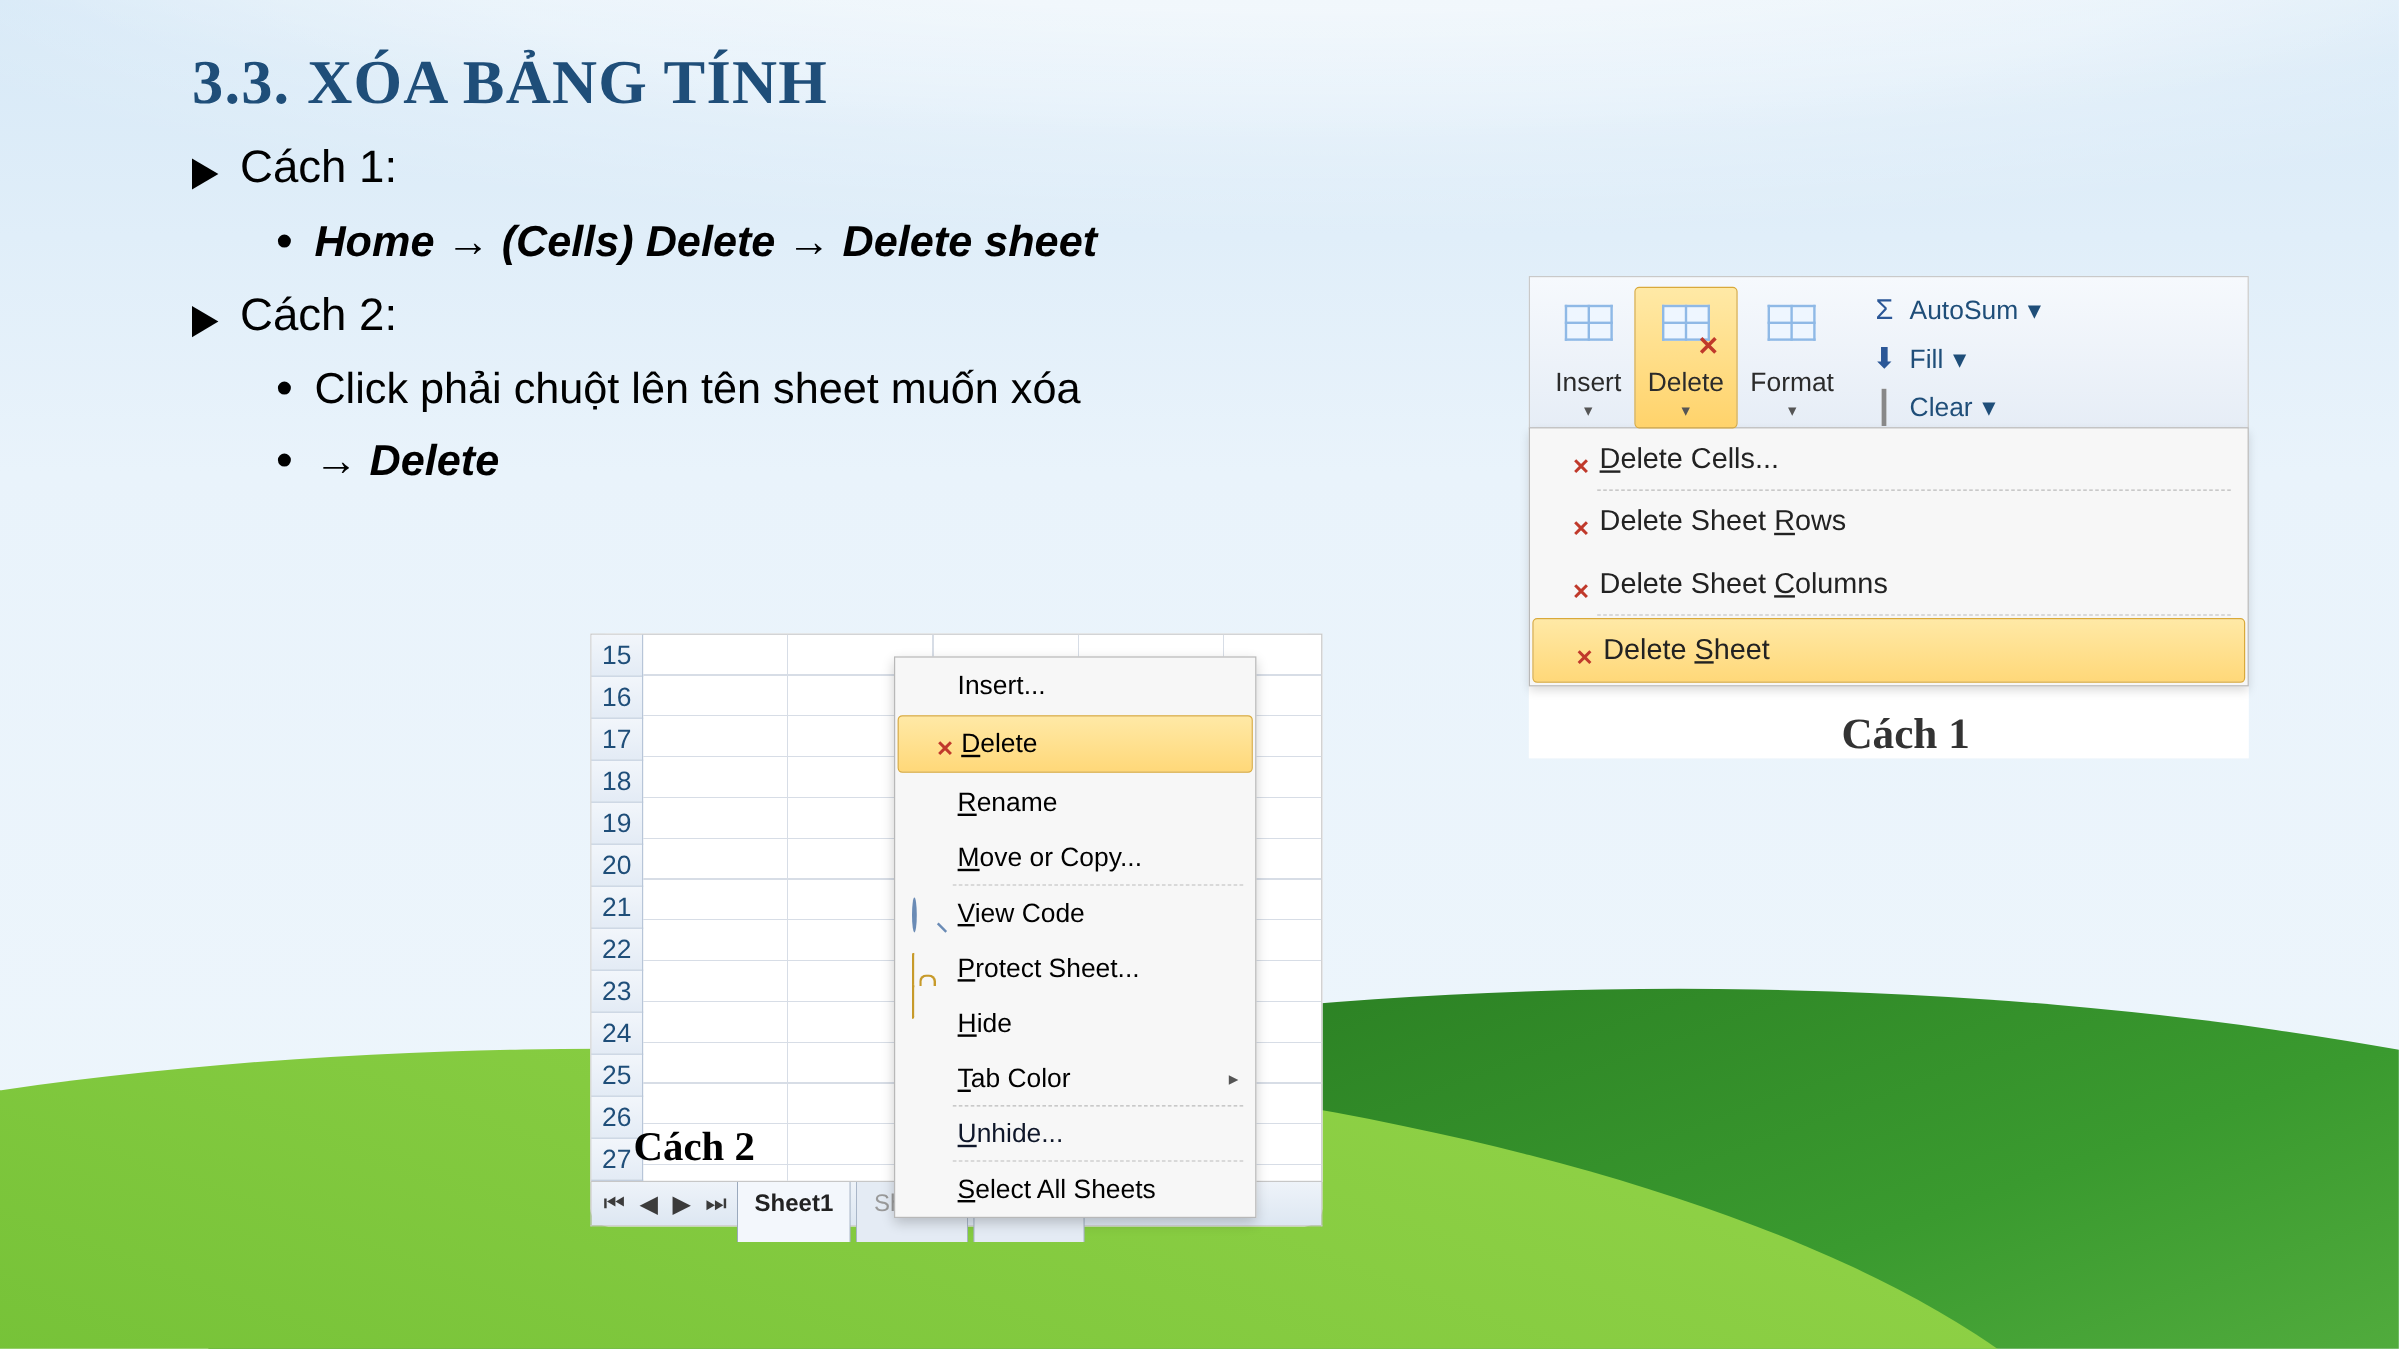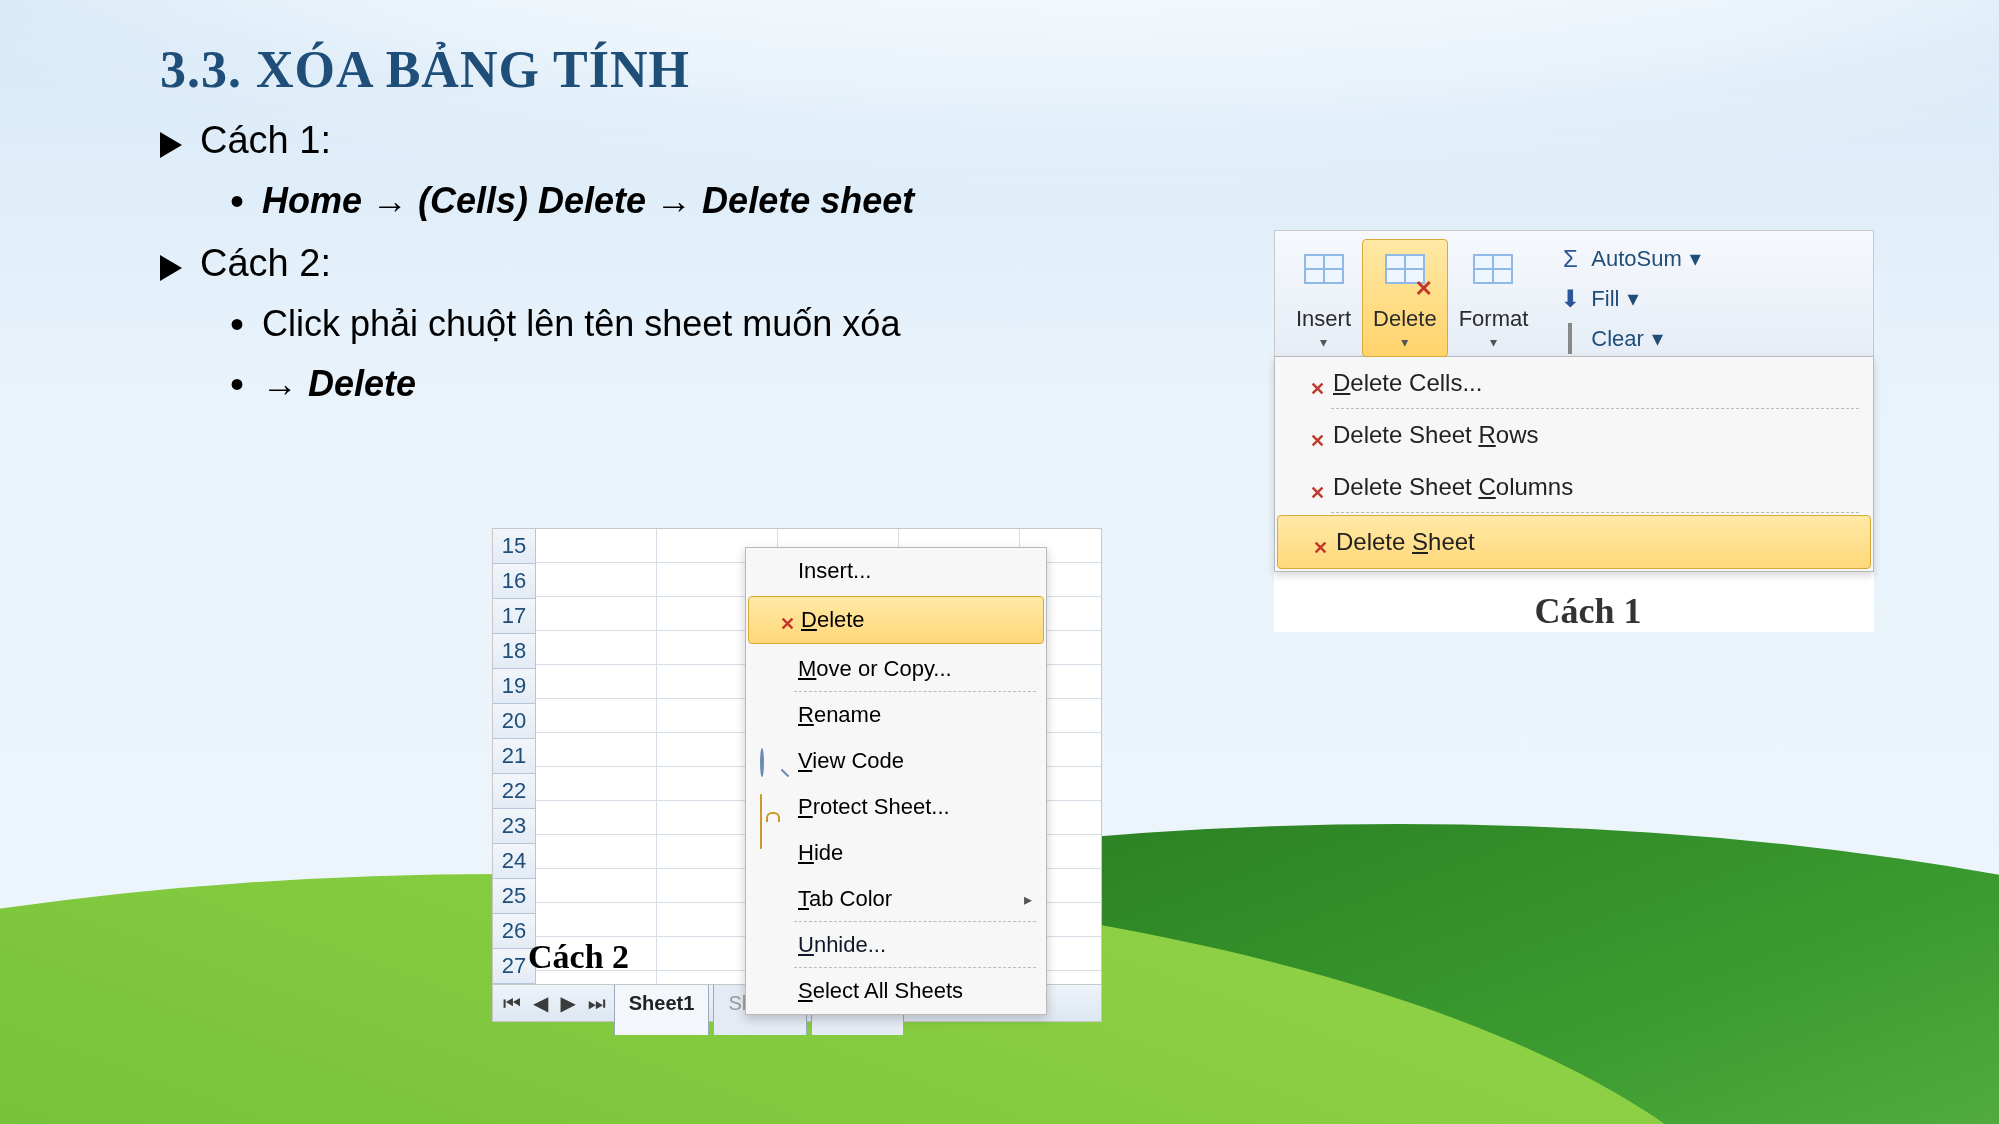--- a/index.html
+++ b/index.html
@@ -496,27 +496,27 @@
     <div class="ctx-menu">
       <div class="ctx">
         <div class="citem">
           <span class="cic"><span class="sheet-ic"></span></span>
           <span>Insert...</span>
         </div>
         <div class="citem hl">
           <span class="cic"><span class="sheet-ic"></span><span class="small-redx">✕</span></span>
           <span><span class="ul">D</span>elete</span>
         </div>
+        <div class="citem">
+          <span class="cic"></span>
+          <span><span class="ul">R</span>ename</span>
+        </div>
         <div class="citem dash">
           <span class="cic"></span>
           <span><span class="ul">M</span>ove or Copy...</span>
-        </div>
-        <div class="citem">
-          <span class="cic"></span>
-          <span><span class="ul">R</span>ename</span>
         </div>
         <div class="citem">
           <span class="cic"><span class="mag"></span></span>
           <span><span class="ul">V</span>iew Code</span>
         </div>
         <div class="citem">
           <span class="cic"><span class="lock"></span></span>
           <span><span class="ul">P</span>rotect Sheet...</span>
         </div>
         <div class="citem">

